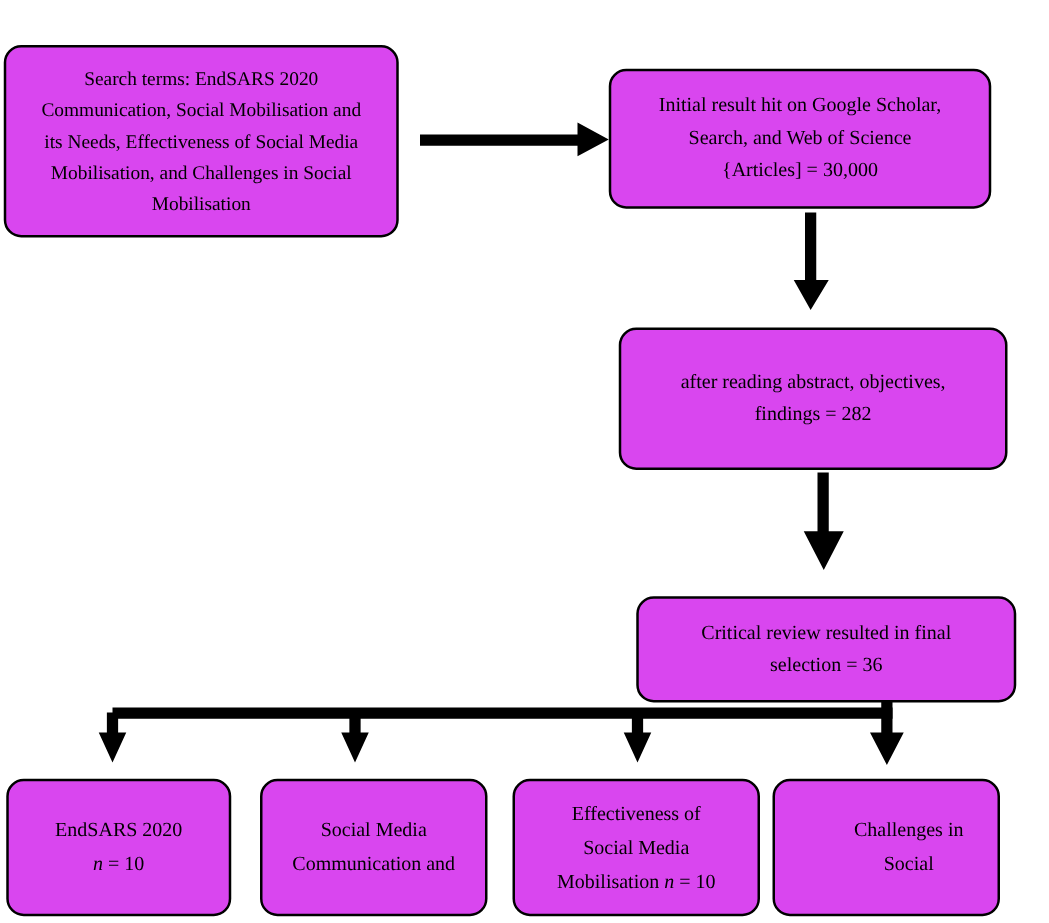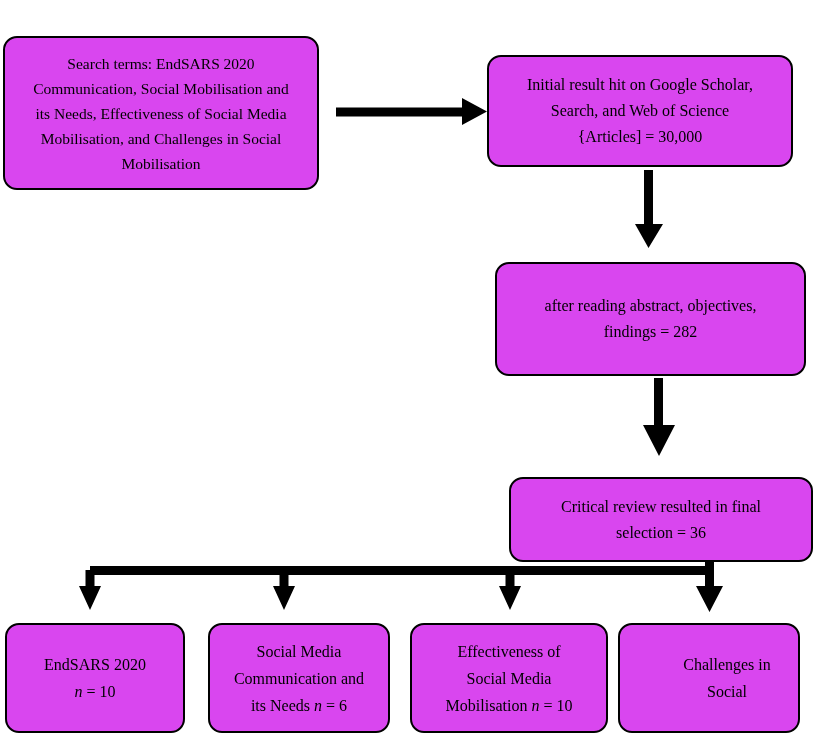--- a/index.html
+++ b/index.html
@@ -90,21 +90,20 @@
     <div>
       <div class="ln">EndSARS 2020</div>
       <div class="ln"><span></span><i>n</i><span> = 10</span></div>
     </div>
   </div>
 
   <div class="box outcometext" id="outcome-1">
     <div>
       <div class="ln">Social Media</div>
       <div class="ln">Communication and</div>
-      <div class="ln"><span>its Needs </span><i>n</i><span> = 6</span></div>
     </div>
   </div>
 
   <div class="box outcometext" id="outcome-2">
     <div>
       <div class="ln">Effectiveness of</div>
       <div class="ln">Social Media</div>
       <div class="ln"><span>Mobilisation </span><i>n</i><span> = 10</span></div>
     </div>
   </div>

